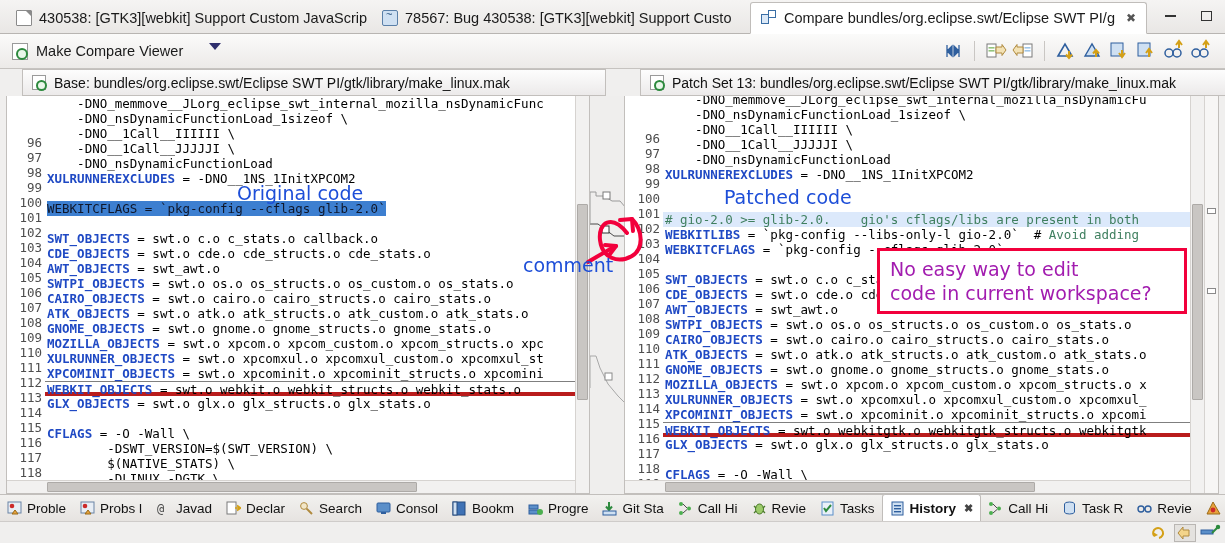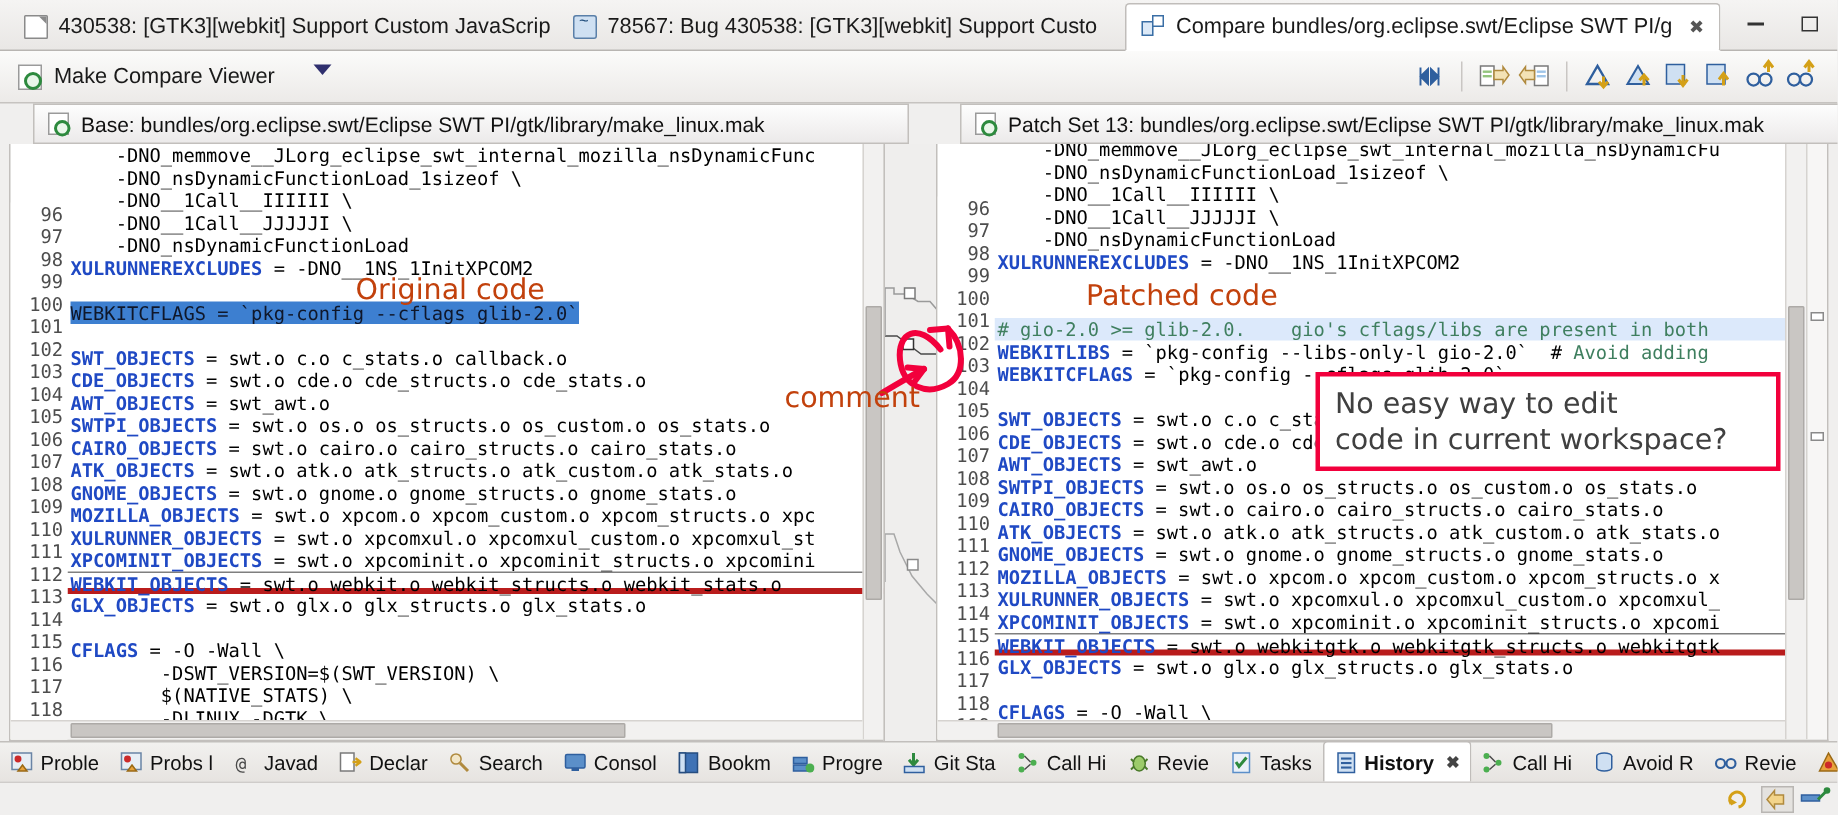--- a/index.html
+++ b/index.html
@@ -144,26 +144,26 @@
   .statusbar {
     position:absolute; left:0; top:521px; width:1225px; height:22px;
     background:#f0efee; border-top:1px solid #cfcccA;
     display:flex; align-items:center; justify-content:flex-end; padding-right:4px; gap:3px;
   }
   .sb-ico { width:22px; height:18px; position:relative; }
   .sb-ico.boxed { border:1px solid #b9b6b3; background:#e4e2df; }
 
   
   .anno {
-    position:absolute; color:#c2410c; font-family:"DejaVu Sans",sans-serif;
+    position:absolute; color:#1d4ed8; font-family:"DejaVu Sans",sans-serif;
     font-size:19px; white-space:nowrap; pointer-events:none;
   }
   .annobox {
     position:absolute; border:3px solid #f2003c; background:#ffffff;
-    color:#404040; font-size:19px; line-height:24px; padding:6px 10px;
+    color:#a21caf; font-size:19px; line-height:24px; padding:6px 10px;
     font-family:"DejaVu Sans",sans-serif;
   }
   svg.overlay { position:absolute; left:0; top:0; width:1225px; height:543px; pointer-events:none; }
 </style>
 </head>
 <body>
 
 <div id="app">
 
   <div class="tabbar">
@@ -505,21 +505,21 @@
             <circle cx="11" cy="7.5" r="2" fill="#4caf50"></circle>
             <path d="M5 3 L9 7 M5 12 L9 8.5" stroke="#4a4a4a"></path>
           </svg></span>
         <span>Call Hi</span>
       </div>
       <div class="vtab">
         <span class="vt-ico"><svg width="15" height="15" viewBox="0 0 15 15">
             <ellipse cx="7.5" cy="3" rx="5" ry="2" fill="#cfe0f2" stroke="#2f5f9e"></ellipse>
             <path d="M2.5 3 L2.5 11 A5 2 0 0 0 12.5 11 L12.5 3" fill="#cfe0f2" stroke="#2f5f9e"></path>
           </svg></span>
-        <span>Avoid R</span>
+        <span>Task R</span>
       </div>
       <div class="vtab">
         <span class="vt-ico"><svg width="15" height="15" viewBox="0 0 15 15">
             <circle cx="4" cy="8" r="3" fill="none" stroke="#2f5f9e" stroke-width="1.4"></circle>
             <circle cx="11" cy="8" r="3" fill="none" stroke="#2f5f9e" stroke-width="1.4"></circle>
             <path d="M7 8 L8 8" stroke="#2f5f9e" stroke-width="1.4"></path>
           </svg></span>
         <span>Revie</span>
       </div>
       <div class="vtab">

